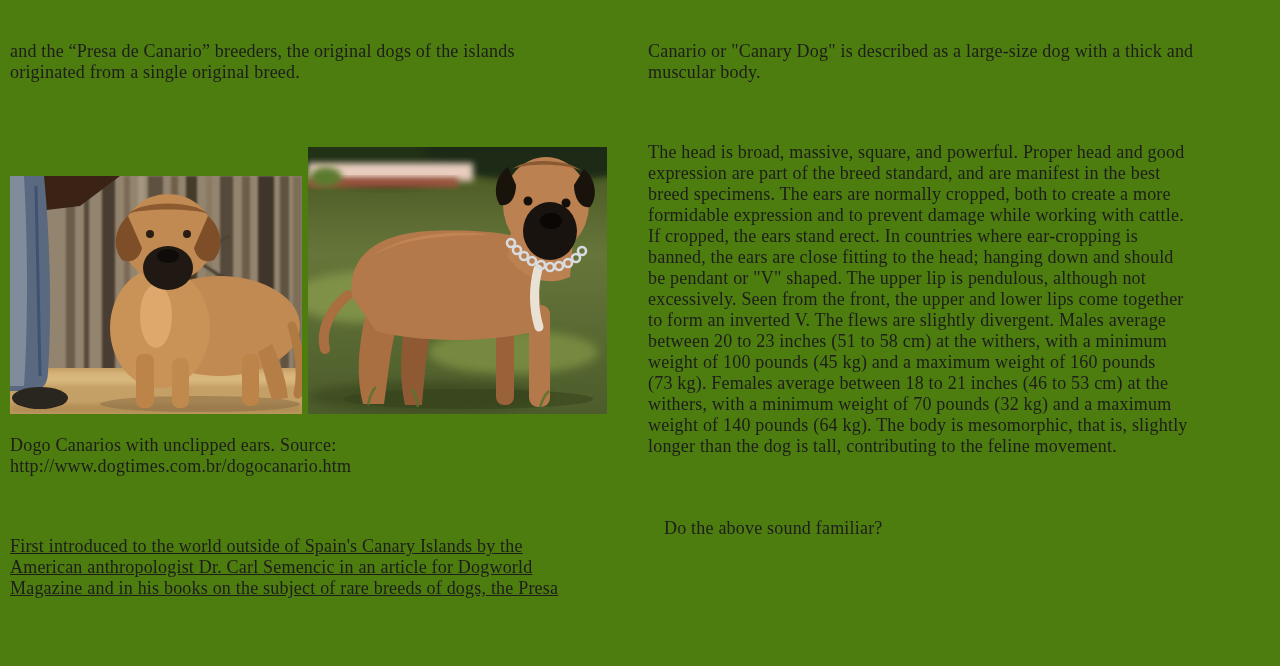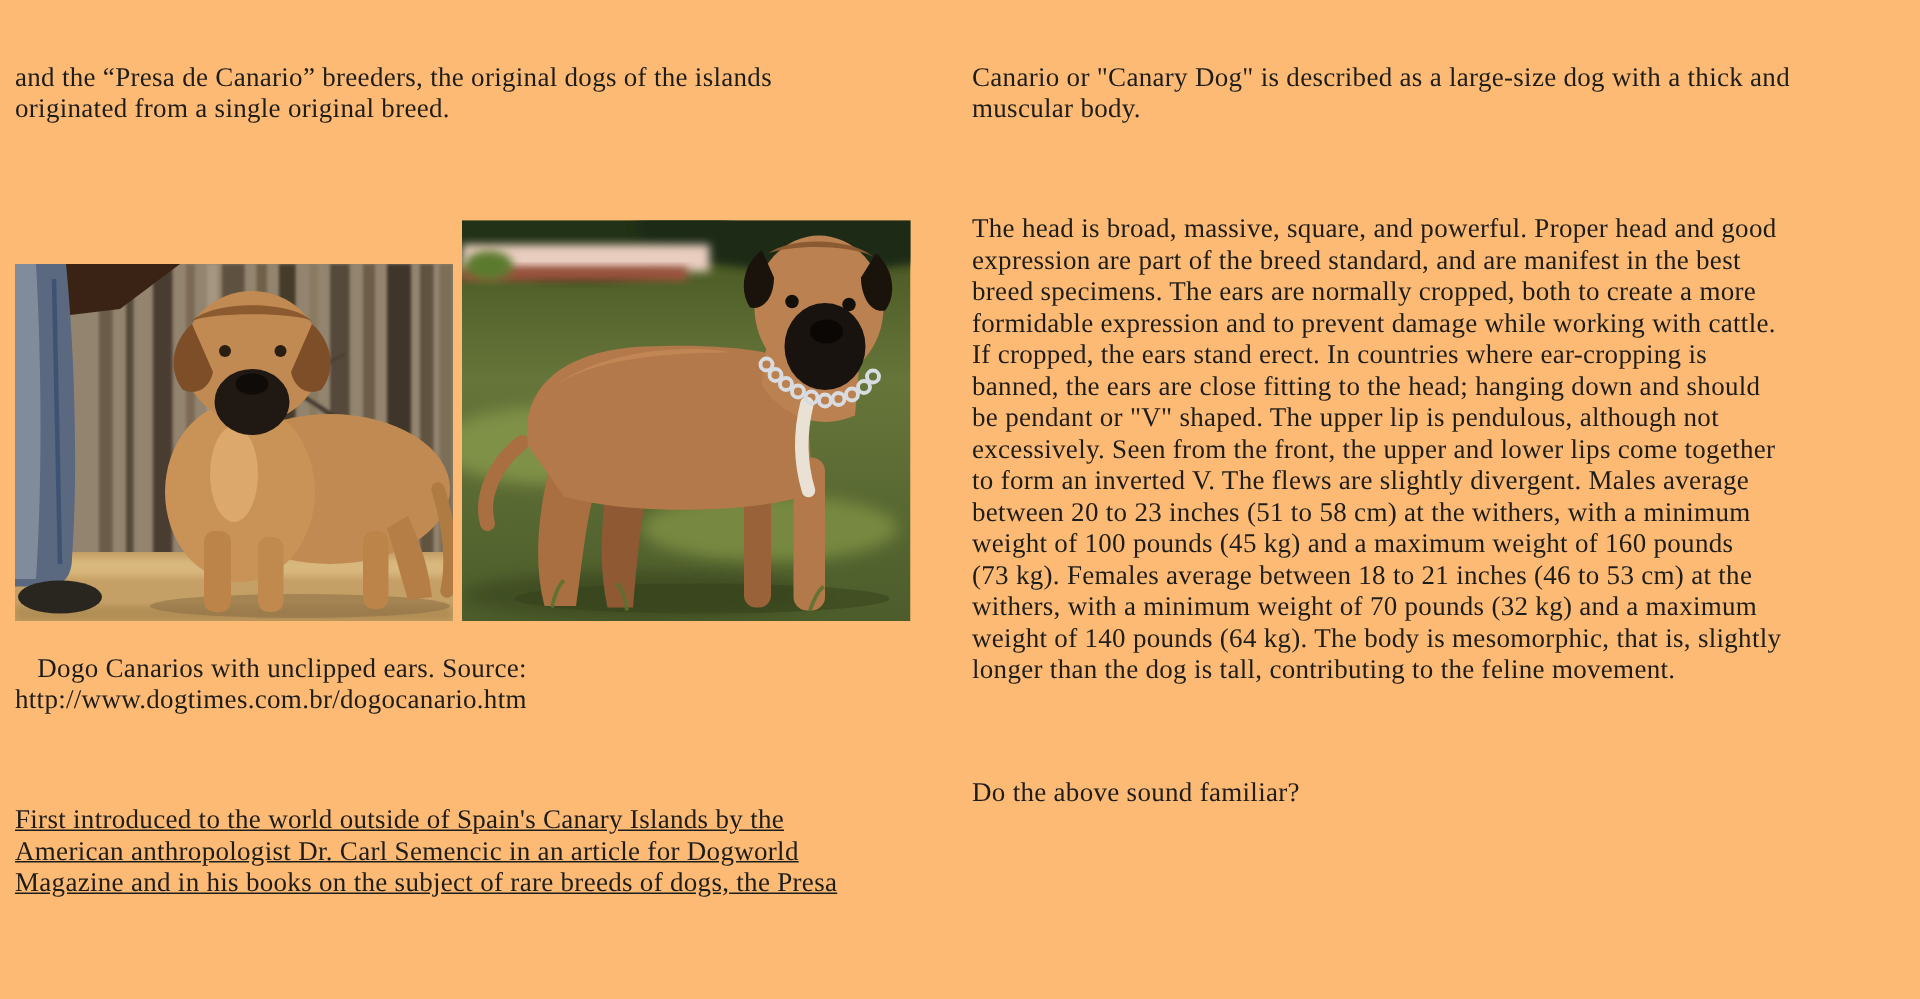--- a/index.html
+++ b/index.html
@@ -1,45 +1,45 @@
 <!DOCTYPE html>
 <html><head>
 <meta charset="utf-8">
 <style>
   html,body{margin:0;padding:0;}
   body{background:#f2f1ee;}
   .page{
     position:relative;
     width:1280px;height:666px;
-    background:#fdba74;
+    background:#4d7c0f;
     overflow:hidden;
     font-family:"Liberation Serif","DejaVu Serif",serif;
     color:#1d1d1b;
   }
   .para{
     position:absolute;
     margin:0;
     font-size:18px;
     line-height:21px;
     letter-spacing:0.2px;
     white-space:pre;
     color:#1d1d1b;
   }
   .photo{
     position:absolute;
     display:block;
   }
   #left-intro   {left:10px; top:41px;}
   #photo-left   {left:10px; top:176px;}
   #photo-right  {left:308px;top:147px;}
-  #caption      {left:10px; top:435px;text-align:right;}
+  #caption      {left:10px; top:435px;}
   #left-closing {left:10px; top:536px;text-decoration:underline;}
   #right-intro  {left:648px;top:41px;}
   #right-desc   {left:648px;top:142px;}
-  #right-question{left:648px;top:518px;}
+  #right-question{left:664px;top:518px;}
 </style>
 </head>
 <body>
 
 <div class="page">
 
   <p class="para" id="left-intro">and the “Presa de Canario” breeders, the original dogs of the islands
 originated from a single original breed.</p>
 
   <svg class="photo" id="photo-left" width="292" height="238" viewBox="0 0 292 238" role="img" aria-label="Fawn Dogo Canario standing beside a handler in jeans, bare winter trees behind">

